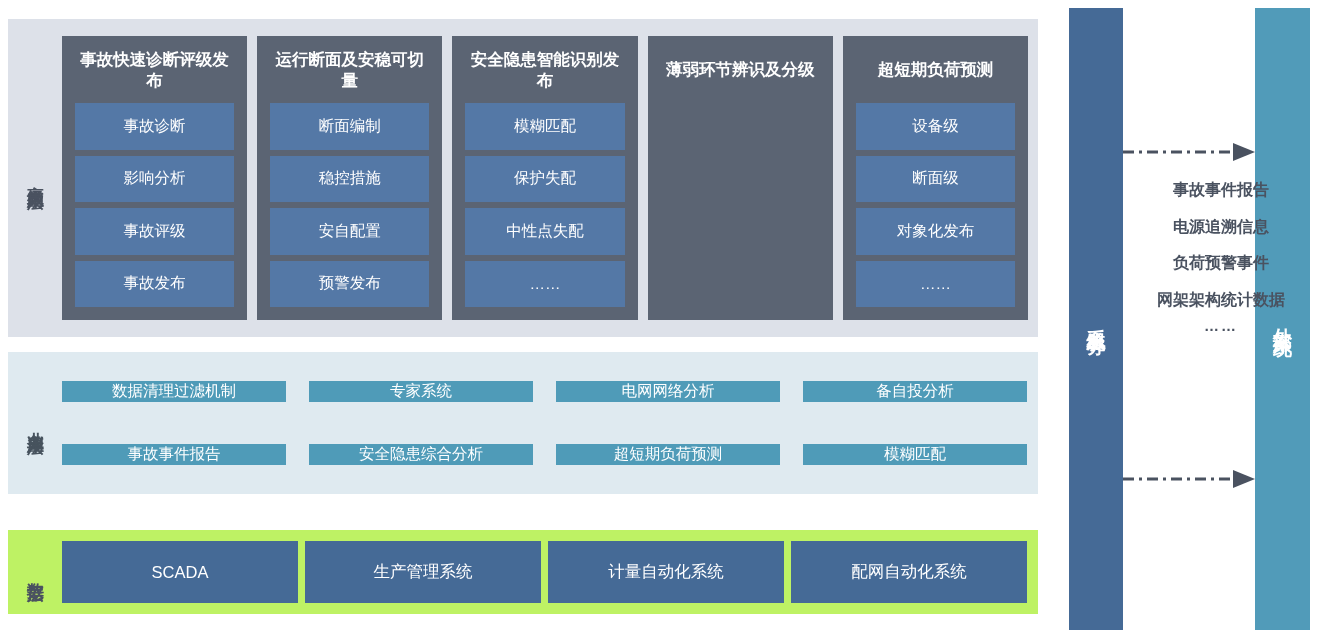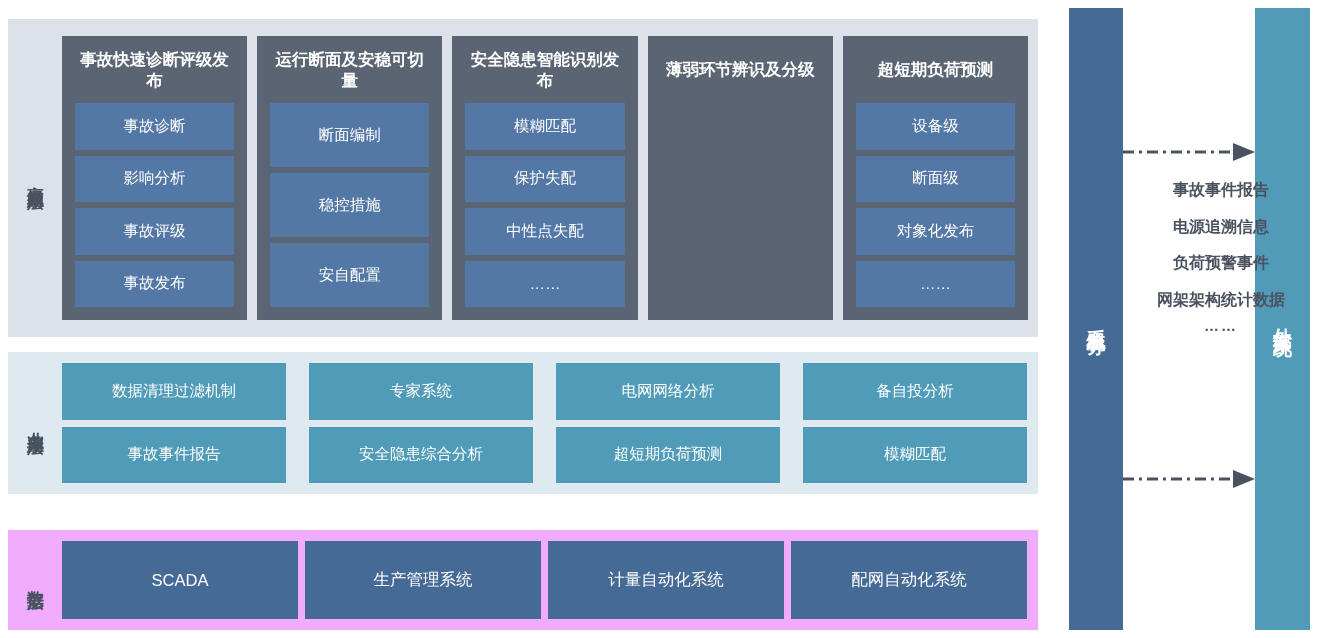--- a/index.html
+++ b/index.html
@@ -107,39 +107,40 @@
   #panel-business .layer-label { color: #47535e; }
   #panel-business .layer-body {
     padding: 11px 11px 11px 0;
     flex-direction: column;
     gap: 7px;
   }
   .biz-row {
     flex: 1 1 0;
     display: flex;
     gap: 23px;
+    align-items: center;
   }
   .biz-item {
     flex: 1 1 0;
     background: #4f9bb8;
     color: #ffffff;
     font-size: 15.5px;
     display: flex;
     align-items: center;
     justify-content: center;
     text-align: center;
   }
 
   
   #panel-data {
     left: 8px;
     top: 530px;
     width: 1030px;
-    height: 100px;
-    background: #f0abfc;
+    height: 84px;
+    background: #bef264;
     justify-content: center;
   }
   #panel-data .layer-body {
     padding: 11px 11px 11px 0;
   }
   .data-row {
     flex: 1 1 auto;
     display: flex;
     gap: 7px;
   }
@@ -240,20 +241,21 @@
           <div class="app-item">事故发布</div>
         </div>
       </div>
 
       <div class="app-column">
         <div class="app-column-title">运行断面及安稳可切量</div>
         <div class="app-items">
           <div class="app-item">断面编制</div>
           <div class="app-item">稳控措施</div>
           <div class="app-item">安自配置</div>
+          <div class="app-item">预警发布</div>
         </div>
       </div>
 
       <div class="app-column">
         <div class="app-column-title">安全隐患智能识别发布</div>
         <div class="app-items">
           <div class="app-item">模糊匹配</div>
           <div class="app-item">保护失配</div>
           <div class="app-item">中性点失配</div>
           <div class="app-item">……</div>

